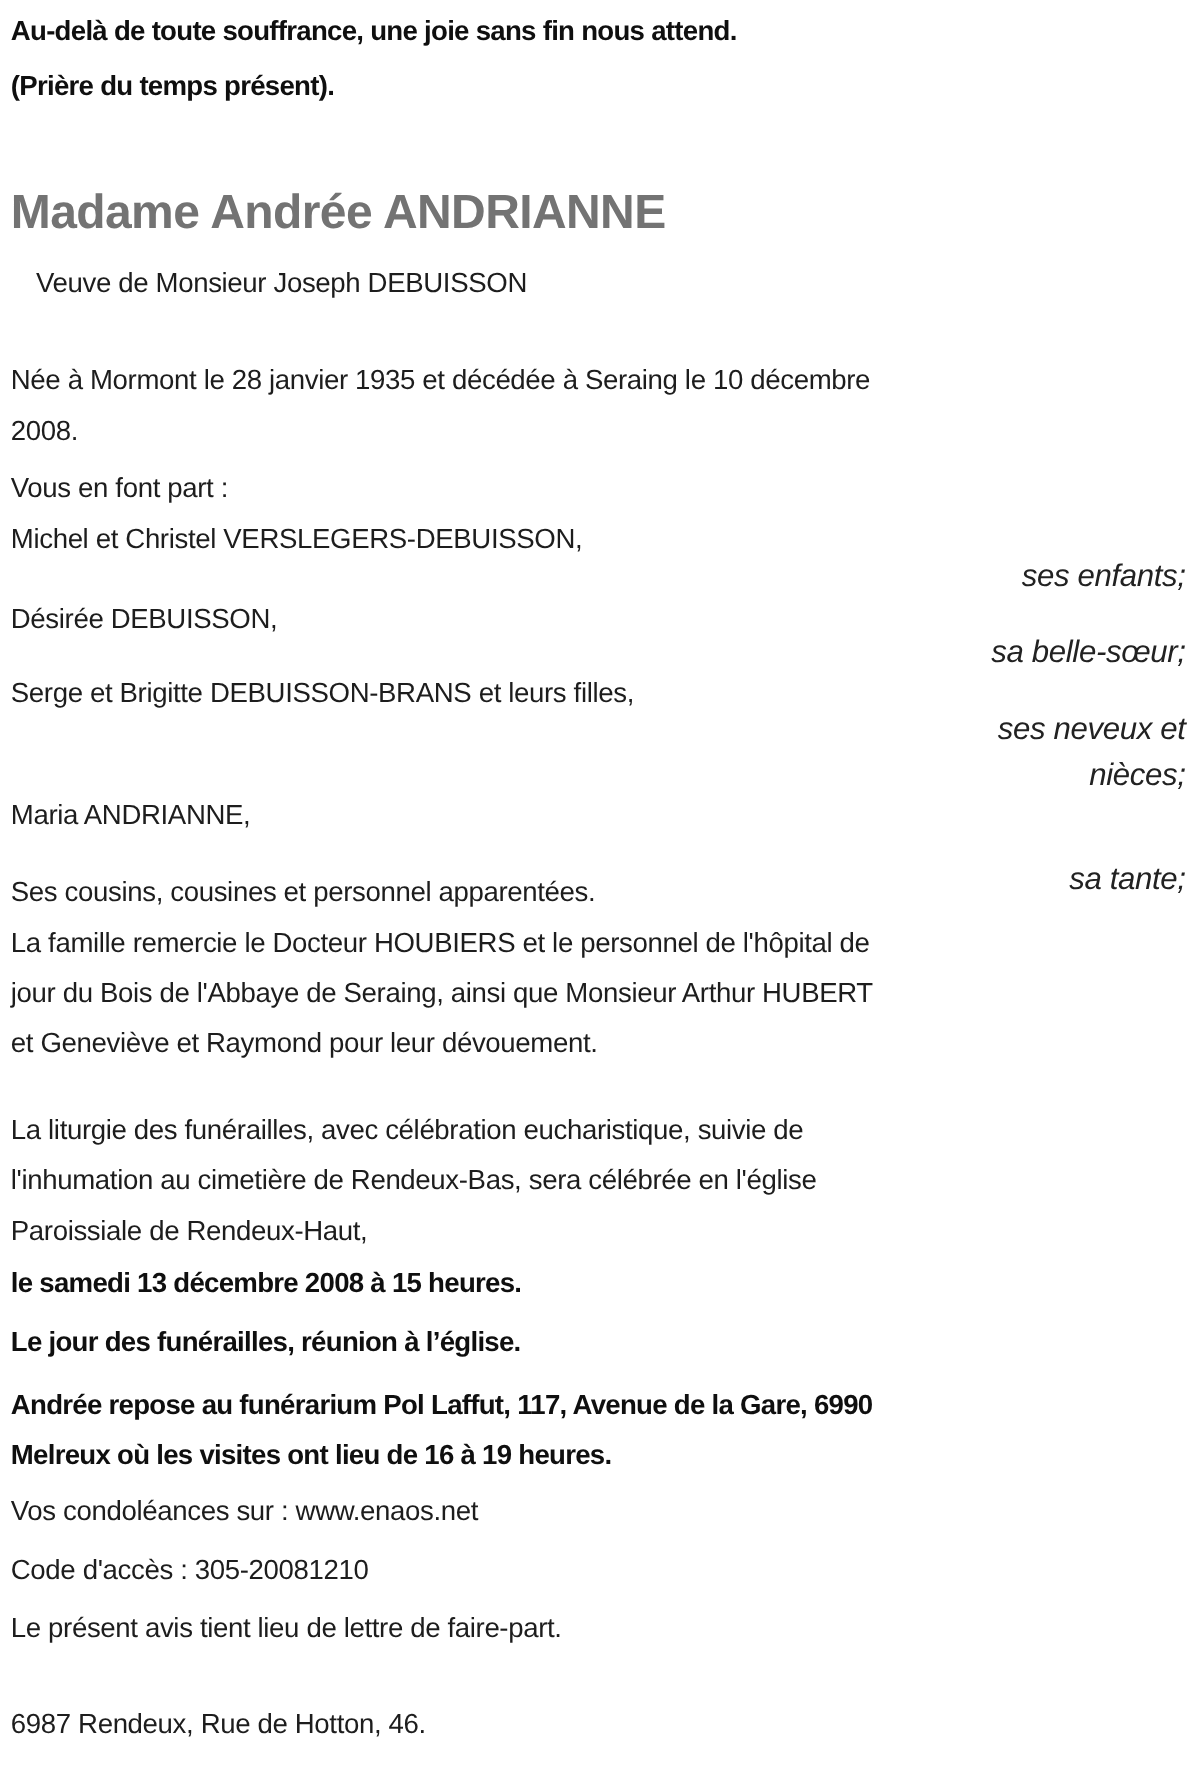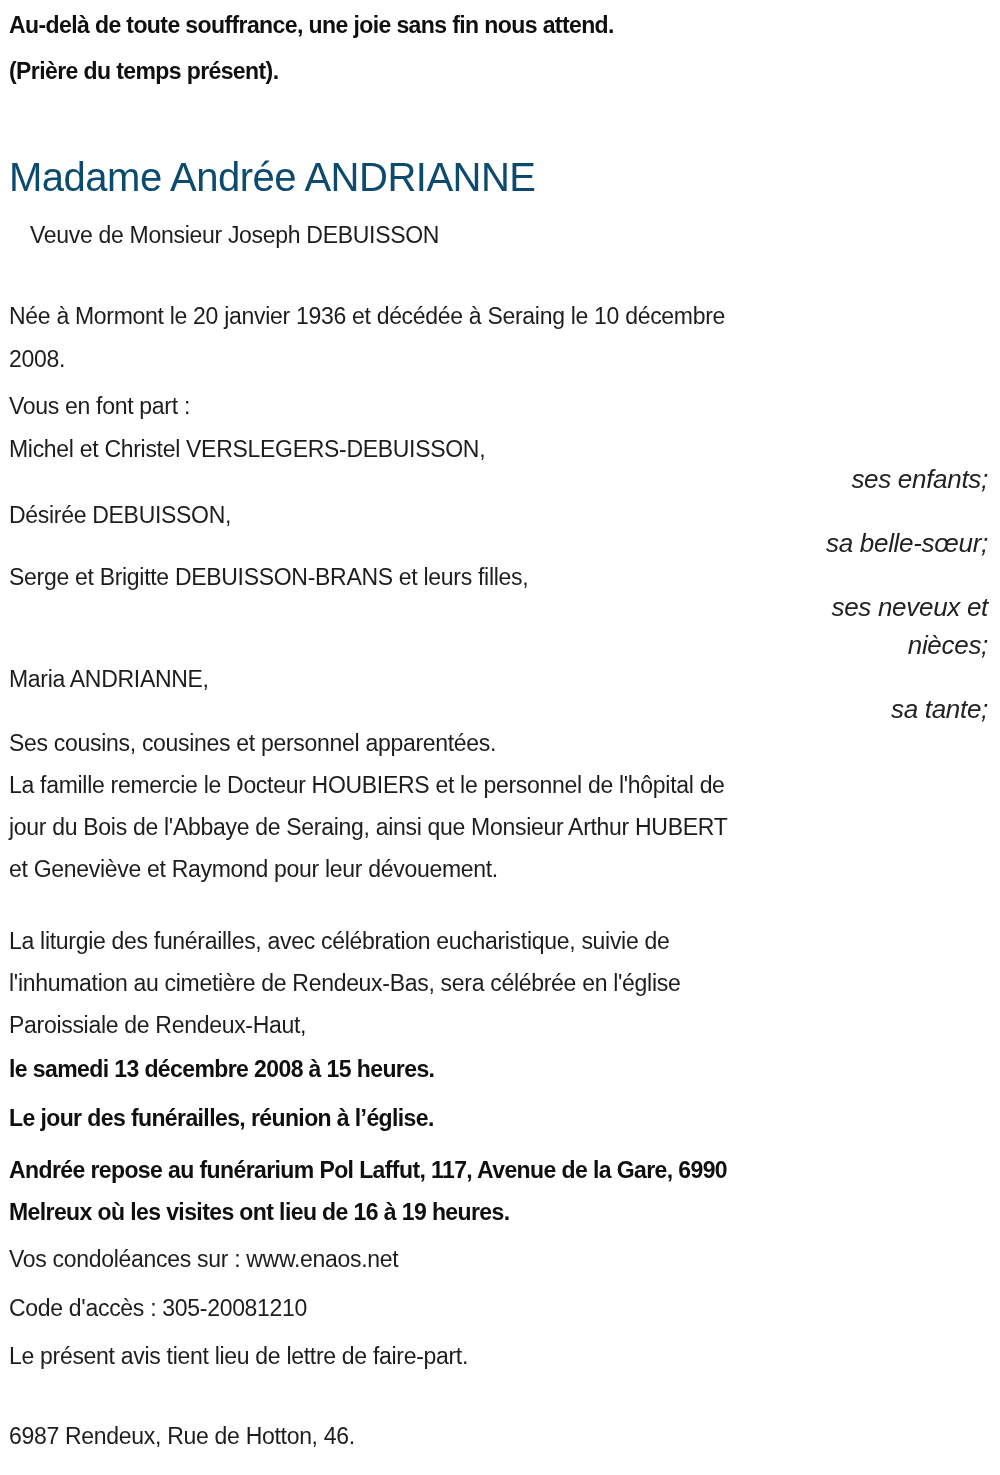--- a/index.html
+++ b/index.html
@@ -20,22 +20,22 @@
     letter-spacing: -0.3px;
     line-height: 1.2;
   }
   .bold {
     font-weight: 700;
     color: #0f0f0f;
     letter-spacing: -0.6px;
   }
   .heading {
     font-size: 40px;
-    font-weight: 400;
-    color: #0c4a6e;
+    font-weight: 700;
+    color: #737373;
     letter-spacing: -0.5px;
   }
   .right {
     left: auto;
     right: 12px;
     text-align: right;
     font-style: italic;
     font-size: 26px;
     color: #222222;
   }
@@ -48,21 +48,21 @@
   .l-life2  { top: 346px; }
   .l-intro  { top: 393px; }
   .l-rel0   { top: 436px; }
   .l-rel0r  { top: 464px; }
   .l-rel1   { top: 502px; }
   .l-rel1r  { top: 528px; }
   .l-rel2   { top: 564px; }
   .l-rel2r1 { top: 592px; }
   .l-rel2r2 { top: 630px; }
   .l-rel3   { top: 666px; }
-  .l-rel3r  { top: 694px; }
+  .l-rel3r  { top: 717px; }
   .l-cousins{ top: 730px; }
   .l-thanks1{ top: 772px; }
   .l-thanks2{ top: 814px; }
   .l-thanks3{ top: 856px; }
   .l-lit1   { top: 928px; }
   .l-lit2   { top: 970px; }
   .l-lit3   { top: 1012px; }
   .l-date   { top: 1056px; }
   .l-meet   { top: 1105px; }
   .l-home1  { top: 1157px; }
@@ -77,21 +77,21 @@
 
 <main>
 
   <div class="line bold l-quote1">Au-delà de toute souffrance, une joie sans fin nous attend.</div>
   <div class="line bold l-quote2">(Prière du temps présent).</div>
 
   <h1 class="line heading l-name">Madame Andrée ANDRIANNE</h1>
 
   <div class="line l-widow">Veuve de Monsieur Joseph DEBUISSON</div>
 
-  <div class="line l-life1">Née à Mormont le 20 janvier 1936 et décédée à Seraing le 10 décembre</div>
+  <div class="line l-life1">Née à Mormont le 28 janvier 1935 et décédée à Seraing le 10 décembre</div>
   <div class="line l-life2">2008.</div>
 
   <div class="line l-intro">Vous en font part :</div>
 
   <div class="line l-rel0">Michel et Christel VERSLEGERS-DEBUISSON,</div>
   <div class="line right l-rel0r">ses enfants;</div>
 
   <div class="line l-rel1">Désirée DEBUISSON,</div>
   <div class="line right l-rel1r">sa belle-sœur;</div>
 

